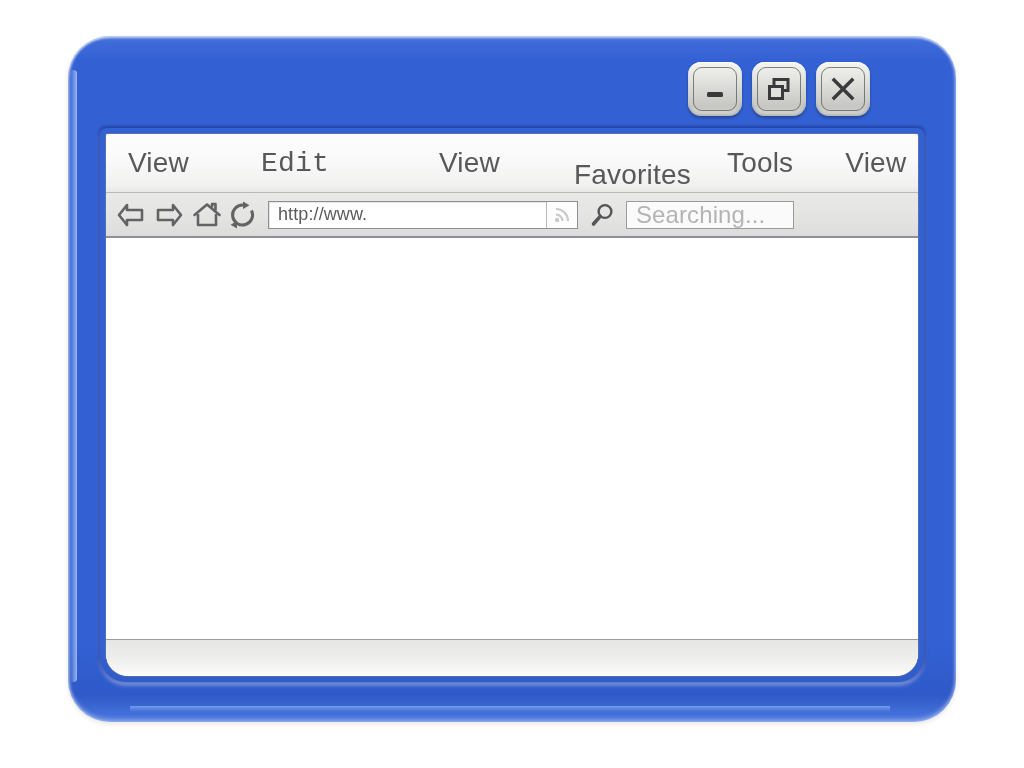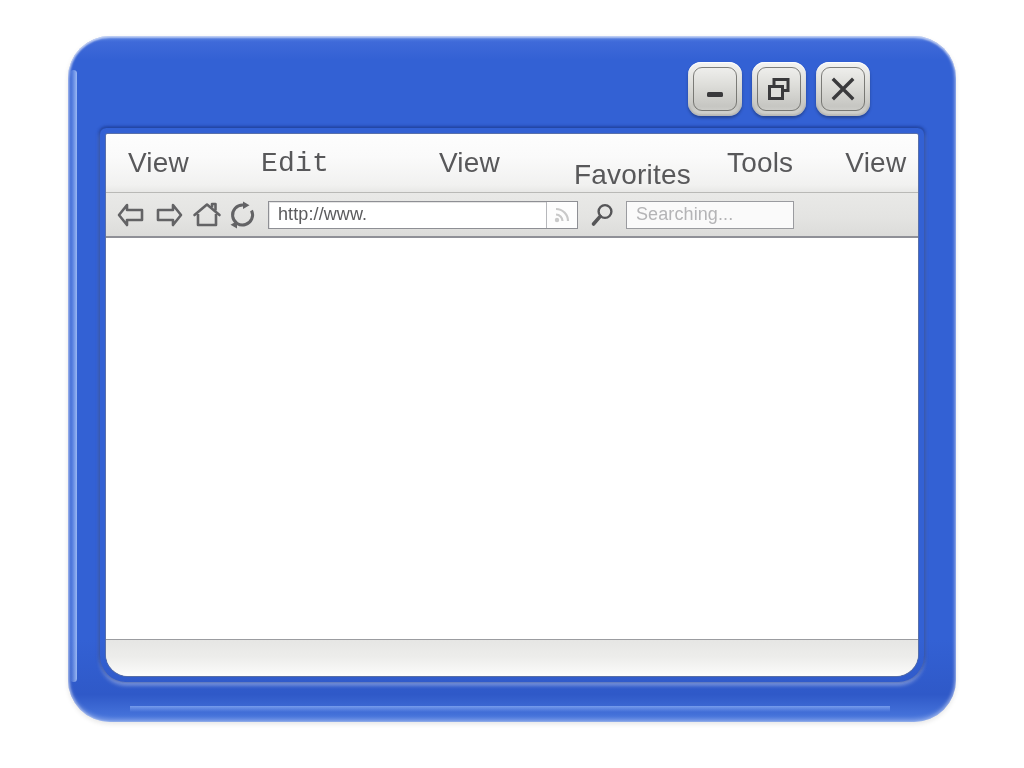--- a/index.html
+++ b/index.html
@@ -220,21 +220,21 @@
     height: 28px;
     margin-left: 6px;
     background: #fafafa;
     border: 1px solid #9a9b9f;
     display: flex;
     align-items: center;
     box-sizing: border-box;
     cursor: text;
   }
   .search-placeholder {
-    font-size: 18px;
+    font-size: 24px;
     color: #b4b4b6;
     padding-left: 9px;
     white-space: nowrap;
     letter-spacing: 0.1px;
   }
 
   
   .page-content {
     position: relative;
     height: 401px;

